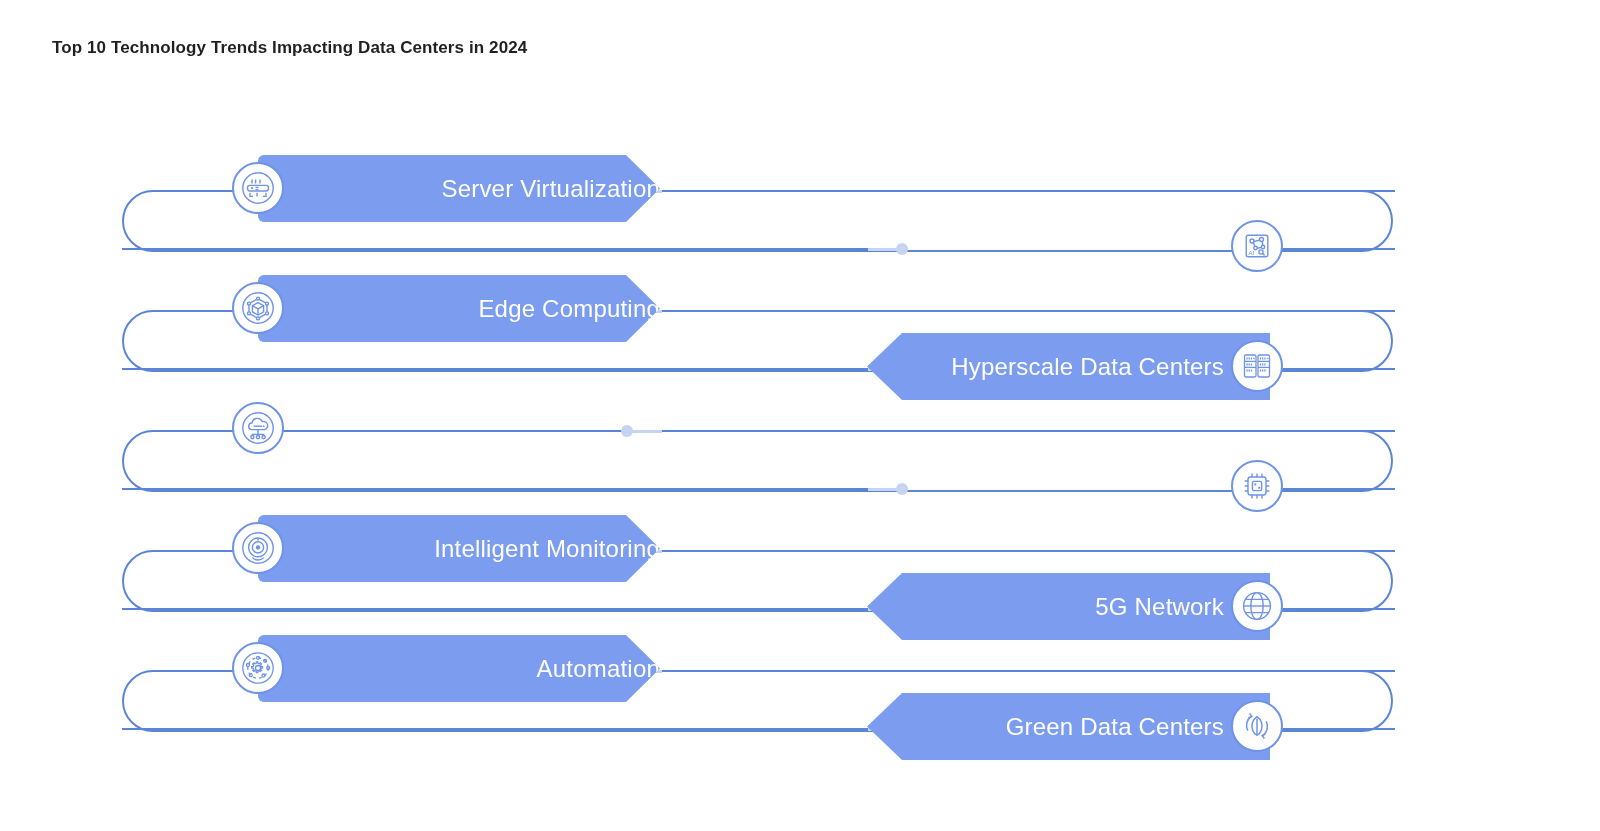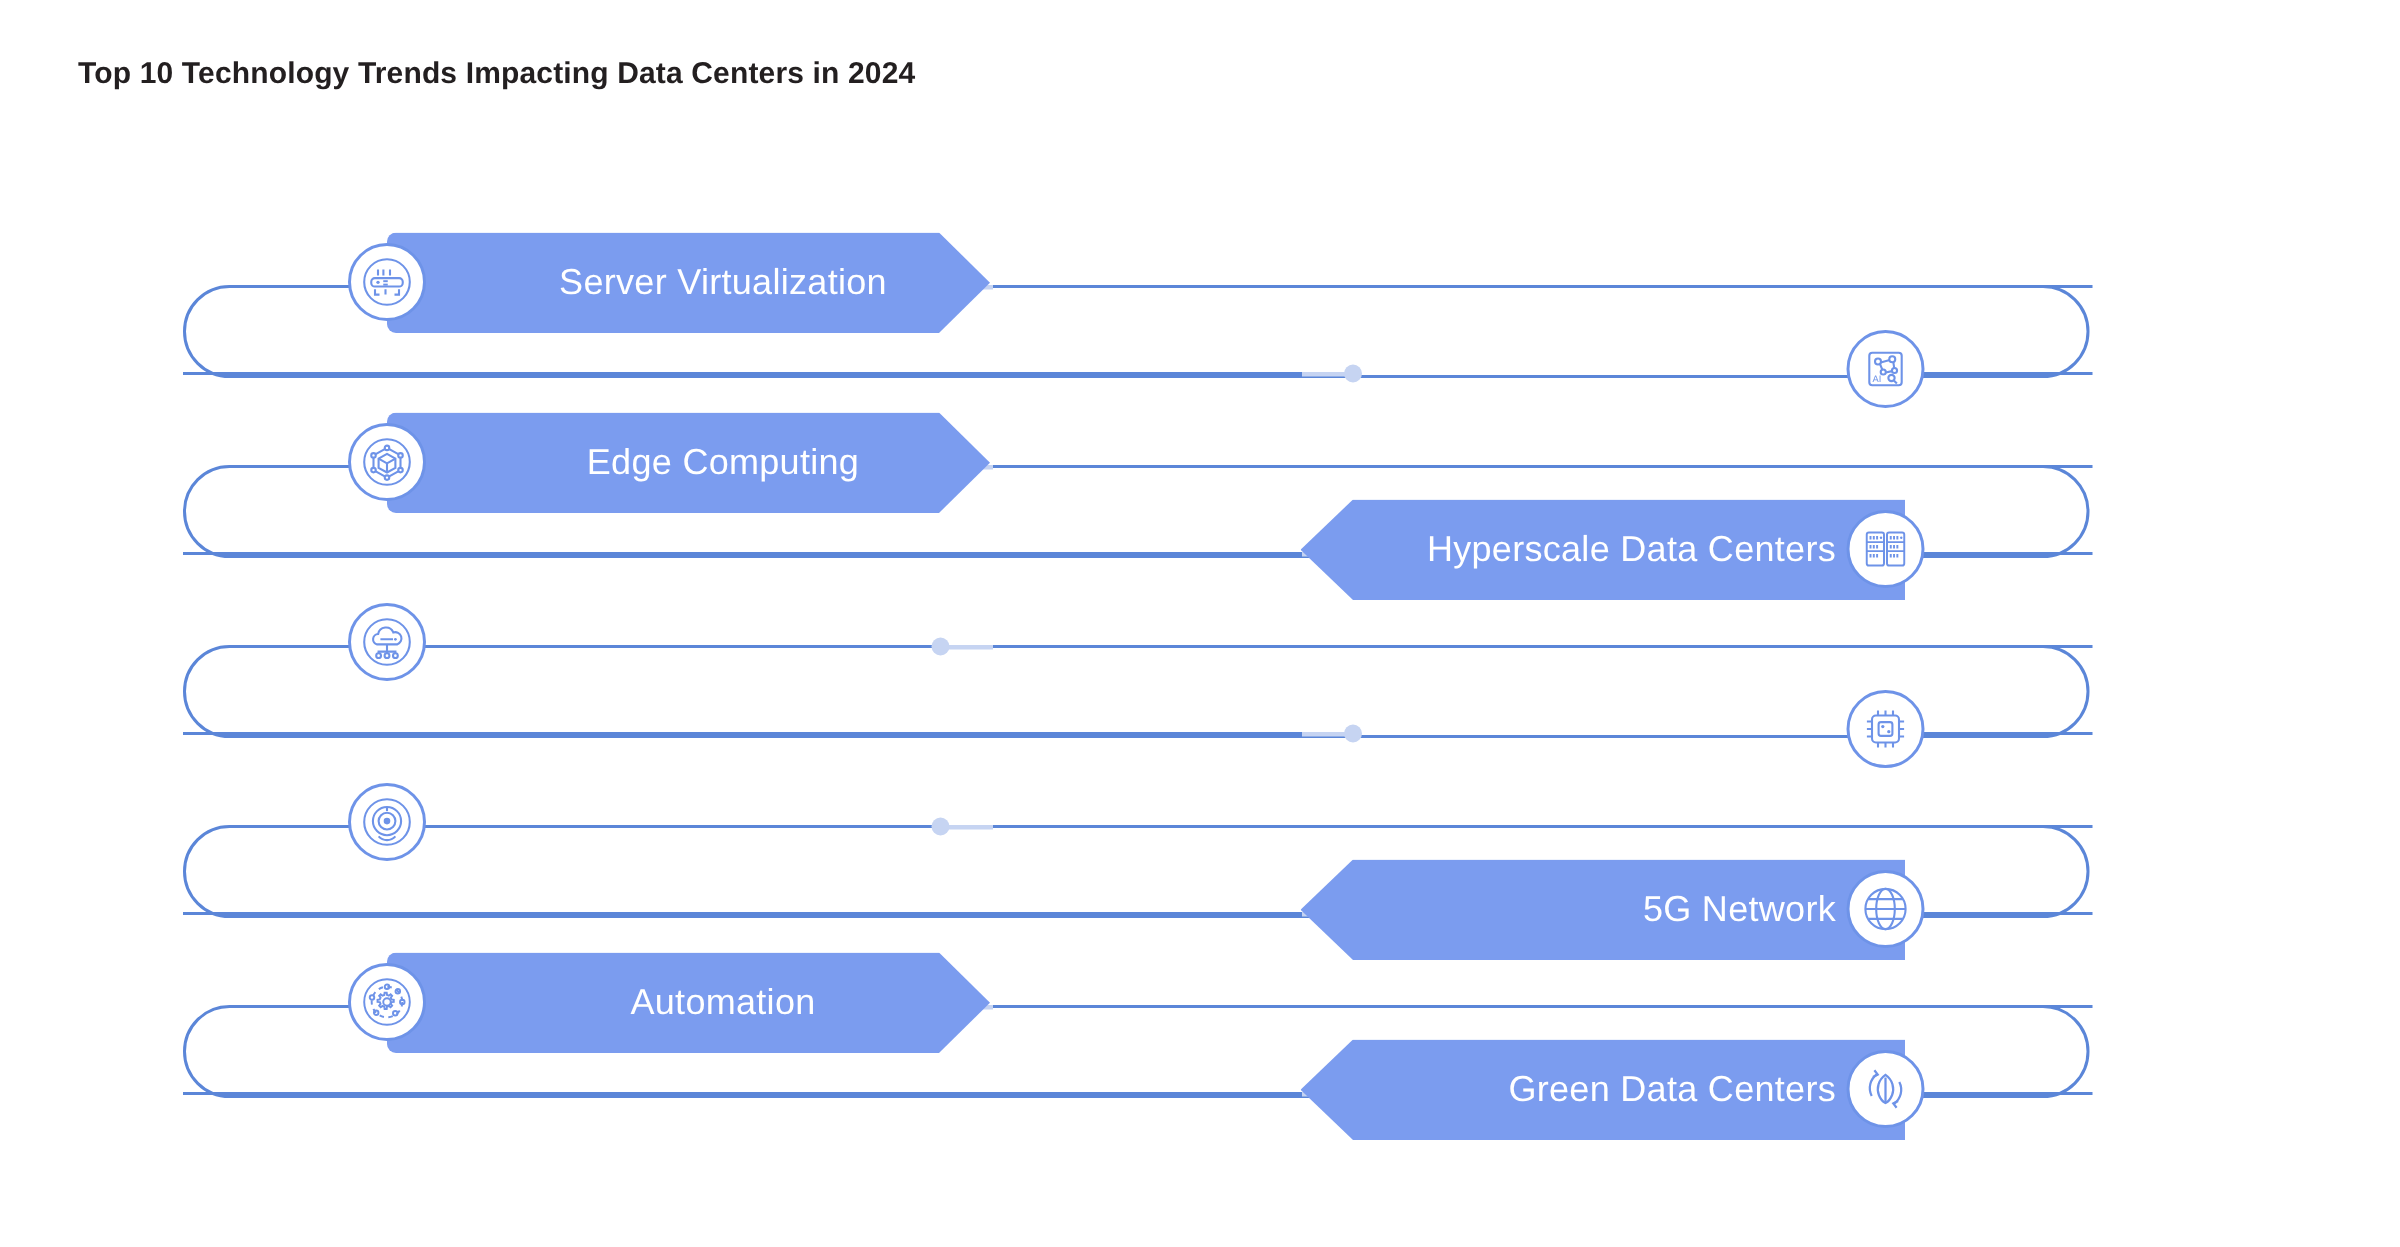--- a/index.html
+++ b/index.html
@@ -6,21 +6,21 @@
   body{
     width:1600px;height:831px;
     background:#ffffff;
     font-family:"Liberation Sans", sans-serif;
     overflow:hidden;
   }
   #stage{position:relative;width:1600px;height:831px;}
 
   .page-title{
     position:absolute;left:52px;top:38px;
-    font-size:20px;font-weight:bold;color:#231f20;
+    font-size:17px;font-weight:bold;color:#231f20;
     letter-spacing:0.1px;white-space:nowrap;
   }
 
   
   .track{
     position:absolute;
     left:122px;width:1271px;height:62px;
     border:2px solid #5b86d8;
     border-radius:31px;
     box-sizing:border-box;
@@ -46,21 +46,21 @@
     height:67px;
     background:#7b9cef;
     display:flex;align-items:center;
     box-sizing:border-box;
   }
   .banner-left{
     width:402px;
     border-top-left-radius:6px;border-bottom-left-radius:6px;
     -webkit-clip-path:polygon(0 0, 368px 0, 402px 50%, 368px 100%, 0 100%);
     clip-path:polygon(0 0, 368px 0, 402px 50%, 368px 100%, 0 100%);
-    justify-content:center;
+    justify-content:flex-end;
     padding-left:46px;
   }
   .banner-right{
     width:403px;
     -webkit-clip-path:polygon(35px 0, 403px 0, 403px 100%, 35px 100%, 0 50%);
     clip-path:polygon(35px 0, 403px 0, 403px 100%, 35px 100%, 0 50%);
     justify-content:flex-end;
     padding-right:46px;
   }
   .banner-label{
@@ -206,20 +206,23 @@
 
   <div class="track" style="top:550px"></div>
   <div class="rail" style="left:660px;top:550px;width:735px"></div>
   <div class="rail-stub" style="left:628px;top:550px;width:34px"></div>
   <div class="rail-dot" style="left:621px;top:545px"></div>
   <div class="rail" style="left:122px;top:608px;width:746px"></div>
   <div class="rail" style="left:1270px;top:608px;width:125px"></div>
   <div class="rail-stub" style="left:868px;top:608px;width:34px"></div>
   <div class="rail-dot" style="left:896px;top:603px"></div>
 
+  <div class="banner banner-left" style="left:258px;top:515px">
+    <span class="banner-label">Intelligent Monitoring</span>
+  </div>
   <div class="medallion" style="left:232px;top:522px">
     <svg width="34" height="34" viewBox="0 0 34 34" fill="none" stroke="#6e93e8" stroke-width="1.4">
       <circle cx="17" cy="17" r="15.2"></circle>
       <circle cx="17" cy="16.4" r="9.4"></circle>
       <circle cx="17" cy="16.4" r="5.6"></circle>
       <circle cx="17" cy="16.4" r="2.2" fill="#6e93e8" stroke="none"></circle>
       <path d="M17 7v2.6"></path>
       <path d="M11.4 26.6a7.6 7.6 0 0 0 11.2 0"></path>
     </svg>
   </div>

